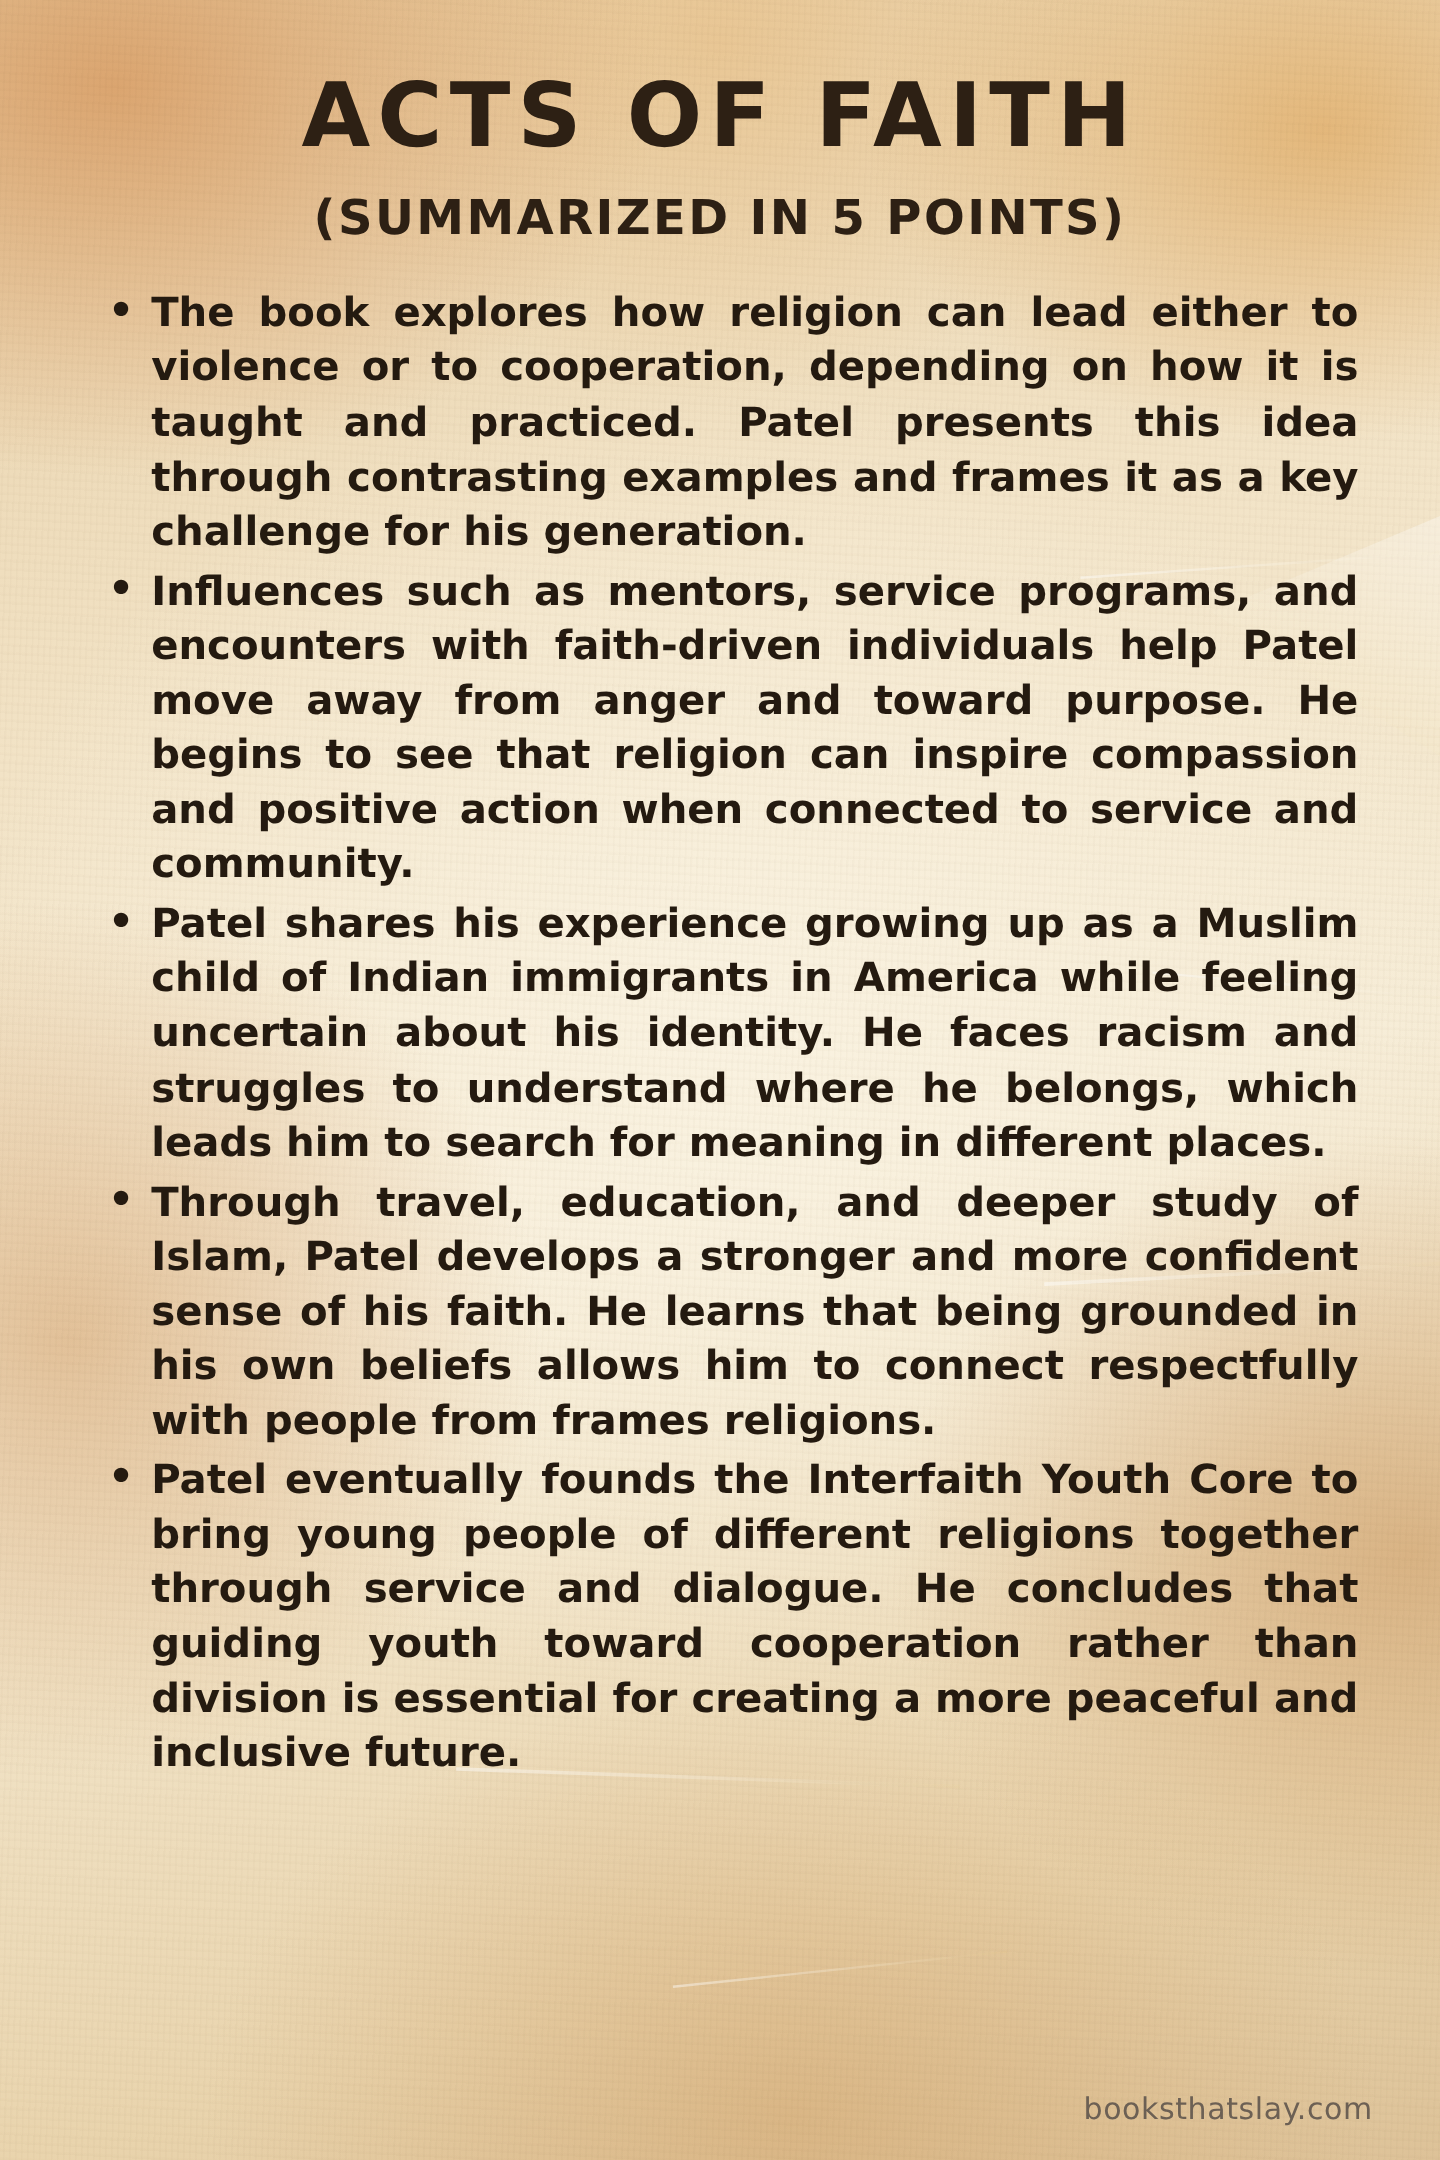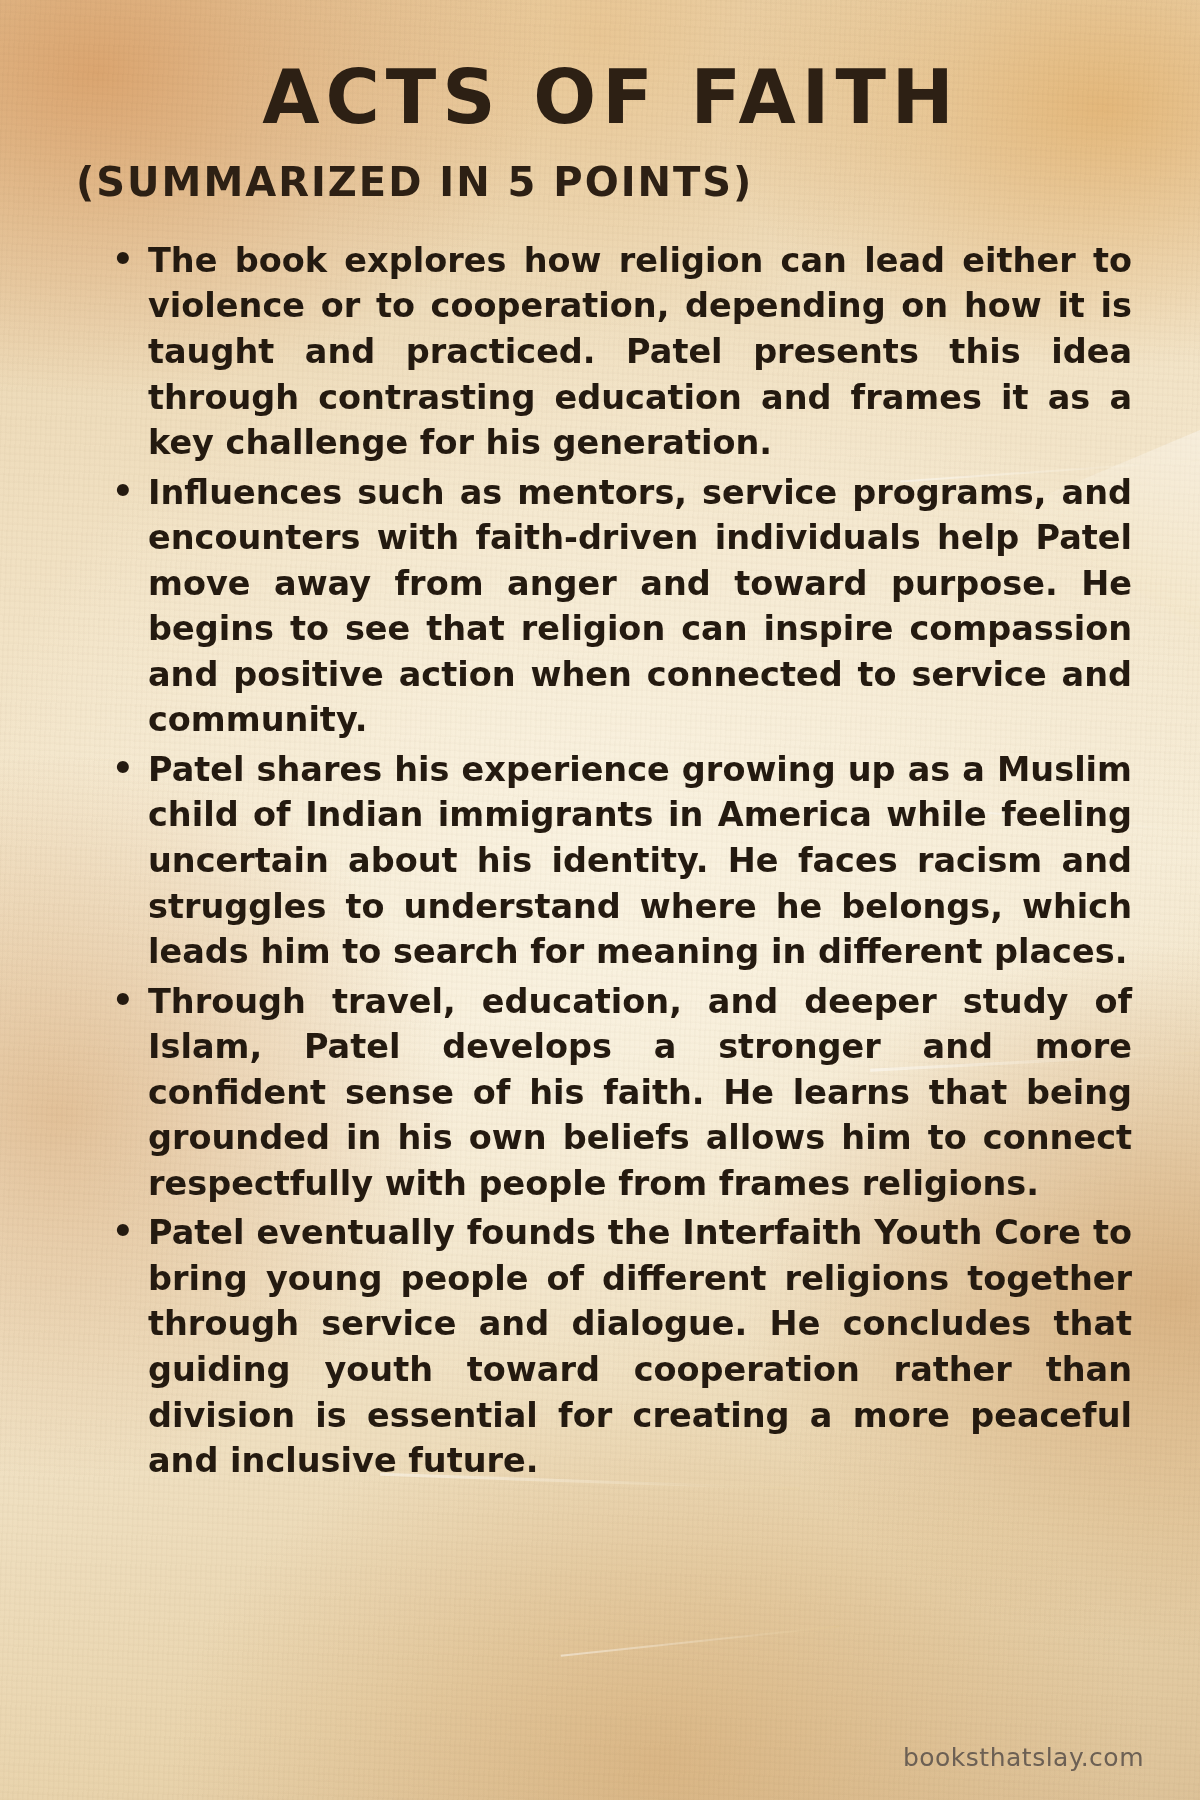--- a/index.html
+++ b/index.html
@@ -61,36 +61,36 @@
     height: 200px;
     background: linear-gradient(200deg, rgba(255,255,255,0.35), rgba(190,150,100,0.12) 70%);
     clip-path: polygon(100% 0, 100% 100%, 0 40%);
     mix-blend-mode: overlay;
     pointer-events: none;
   }
 
   .content {
     position: relative;
     z-index: 3;
-    padding: 46px 54px 0 76px;
+    padding: 46px 54px 0 54px;
   }
 
   .title {
     text-align: center;
     font-family: "DejaVu Sans", sans-serif;
     font-weight: bold;
     color: #2d2014;
     font-size: 74px;
     letter-spacing: 6px;
     line-height: 1.08;
     margin: 12px 0 0 0;
     text-transform: uppercase;
   }
   .subtitle {
-    text-align: left;
+    text-align: center;
     font-family: "DejaVu Sans", sans-serif;
     font-weight: bold;
     color: #2d2014;
     font-size: 40px;
     letter-spacing: 2px;
     line-height: 1.1;
     margin: 22px 0 0 0;
     text-transform: uppercase;
   }
 
@@ -144,21 +144,21 @@
   <div class="crease c2"></div>
   <div class="crease c3"></div>
   <div class="crease c4"></div>
   <div class="crease c5"></div>
 
   <div class="content">
     <h1 class="title">ACTS OF FAITH</h1>
     <h2 class="subtitle">(SUMMARIZED IN 5 POINTS)</h2>
 
     <ul class="points">
-      <li>The book explores how religion can lead either to violence or to cooperation, depending on how it is taught and practiced. Patel presents this idea through contrasting education and frames it as a key challenge for his generation.</li>
+      <li>The book explores how religion can lead either to violence or to cooperation, depending on how it is taught and practiced. Patel presents this idea through contrasting examples and frames it as a key challenge for his generation.</li>
       <li>Influences such as mentors, service programs, and encounters with faith-driven individuals help Patel move away from anger and toward purpose. He begins to see that religion can inspire compassion and positive action when connected to service and community.</li>
       <li>Patel shares his experience growing up as a Muslim child of Indian immigrants in America while feeling uncertain about his identity. He faces racism and struggles to understand where he belongs, which leads him to search for meaning in different places.</li>
       <li>Through travel, education, and deeper study of Islam, Patel develops a stronger and more confident sense of his faith. He learns that being grounded in his own beliefs allows him to connect respectfully with people from frames religions.</li>
       <li>Patel eventually founds the Interfaith Youth Core to bring young people of different religions together through service and dialogue. He concludes that guiding youth toward cooperation rather than division is essential for creating a more peaceful and inclusive future.</li>
     </ul>
   </div>
 
   <div class="footer">booksthatslay.com</div>
 </div>
 

